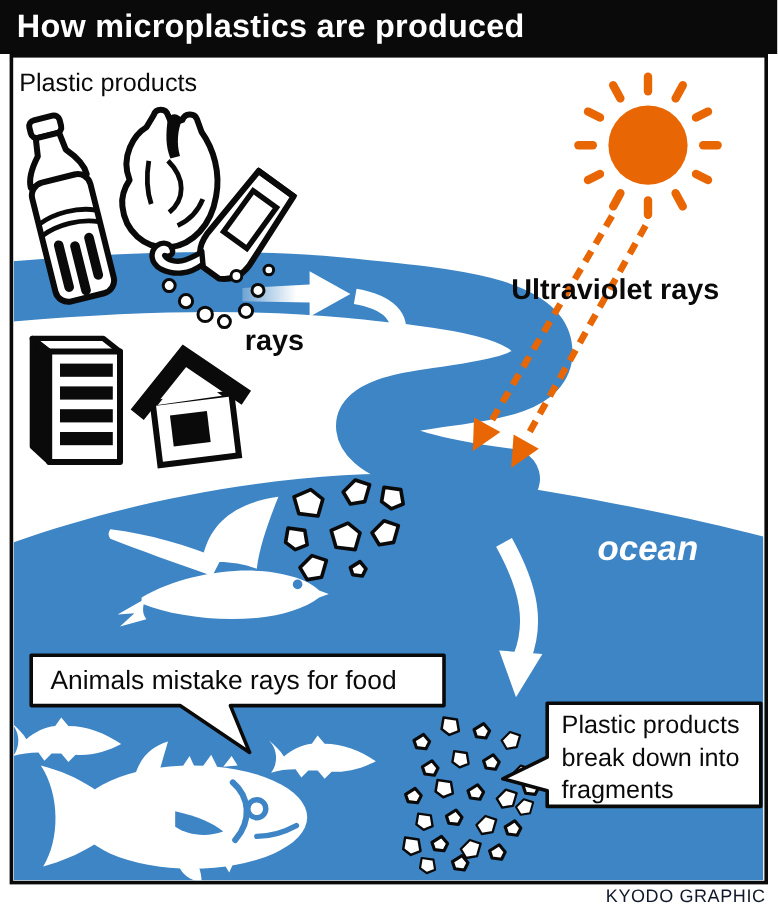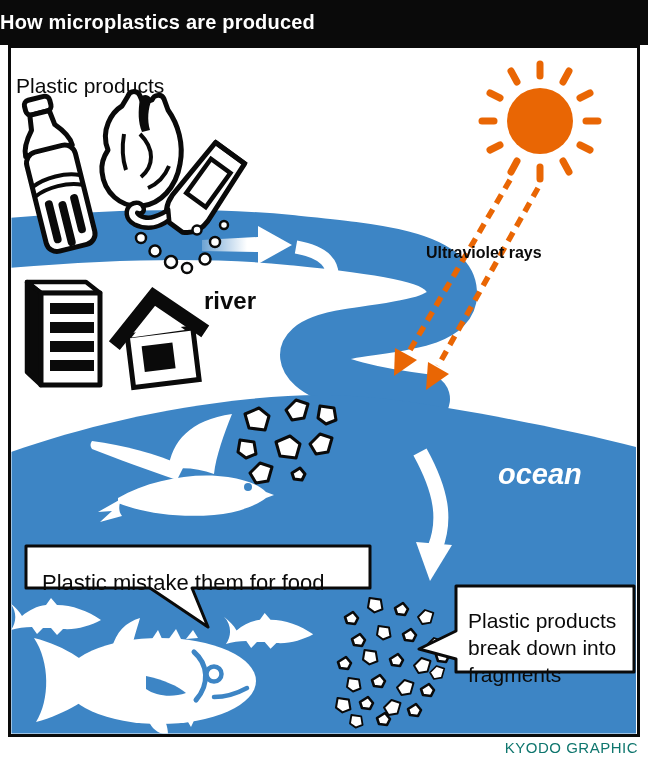--- a/index.html
+++ b/index.html
@@ -4,36 +4,36 @@
 <style>
   html,body { margin:0; padding:0; background:#fff; }
   .stage {
     position:relative; width:648px; height:763px; background:#ffffff;
     font-family:"Liberation Sans","DejaVu Sans",sans-serif; overflow:hidden;
   }
   .titlebar {
     position:absolute; left:0; top:0; width:648px; height:45px;
     background:#0a0a0a; color:#ffffff; display:flex; align-items:center;
   }
-  .titlebar .t { font-size:20px; font-weight:700; letter-spacing:0.2px; }
+  .titlebar .t { font-size:27px; font-weight:700; padding-left:14px; letter-spacing:0.2px; }
   .frame {
     position:absolute; left:8px; top:45px; width:632px; height:692px;
     border:3.5px solid #0a0a0a; box-sizing:border-box; background:#ffffff;
   }
   svg.art { position:absolute; left:0; top:0; width:648px; height:763px; pointer-events:none; }
-  .lbl { position:absolute; color:#0a0a0a; white-space:pre-line;margin-top:16px; }
+  .lbl { position:absolute; color:#0a0a0a; white-space:pre-line; }
   .lbl-plastic-products { left:16px; top:58px; font-size:21px; }
   .lbl-facial { left:233px; top:130px; font-size:20px; line-height:24px; }
-  .lbl-uv { left:426px; top:228px; font-size:16px; font-weight:700; }
+  .lbl-uv { left:426px; top:228px; font-size:24px; font-weight:700; }
   .lbl-river { left:204px; top:271px; font-size:24px; font-weight:700; }
   .lbl-ocean { left:498px; top:442px; font-size:29px; font-weight:700; font-style:italic; color:#ffffff;text-align:right; }
   .bubble-text-1 { left:42px; top:554px; font-size:22px; }
   .bubble-text-2 { left:468px; top:591px; font-size:21px; line-height:27px; }
   .credit {
-    position:absolute; right:10px; top:739px; font-size:15px; color:#0f766e; letter-spacing:0.5px;text-align:right;
+    position:absolute; right:10px; top:739px; font-size:15px; color:#0f172a; letter-spacing:0.5px;text-align:right;
   }
 </style>
 </head>
 <body>
 
 <div class="stage">
 
   <div class="titlebar">
     <span class="t">How microplastics are produced</span>
   </div>
@@ -229,22 +229,22 @@
         <use href="#fragB" transform="translate(430,666) scale(0.65)"></use>
       </g>
 
       <path d="M 26 546 L 370 546 L 370 588 L 192 588 L 208 627 L 150 588 L 26 588 Z" fill="#ffffff" stroke="#0a0a0a" stroke-width="3" stroke-linejoin="round"></path>
       <path d="M 456 586 L 634 586 L 634 672 L 456 672 L 456 659 L 419 649 L 456 631 Z" fill="#ffffff" stroke="#0a0a0a" stroke-width="3" stroke-linejoin="round"></path>
     </g>
   </svg>
 
   <div class="lbl lbl-plastic-products">Plastic products</div>
   <div class="lbl lbl-uv">Ultraviolet rays</div>
-  <div class="lbl lbl-river">river</div>
+  <div class="lbl lbl-river">rays</div>
   <div class="lbl lbl-ocean">ocean</div>
-  <div class="lbl bubble-text-1">Plastic mistake them for food</div>
+  <div class="lbl bubble-text-1">Animals mistake rays for food</div>
   <div class="lbl bubble-text-2">Plastic products
 break down into
 fragments</div>
 
   <div class="credit">KYODO GRAPHIC</div>
 
 </div>
 
 </body></html>

